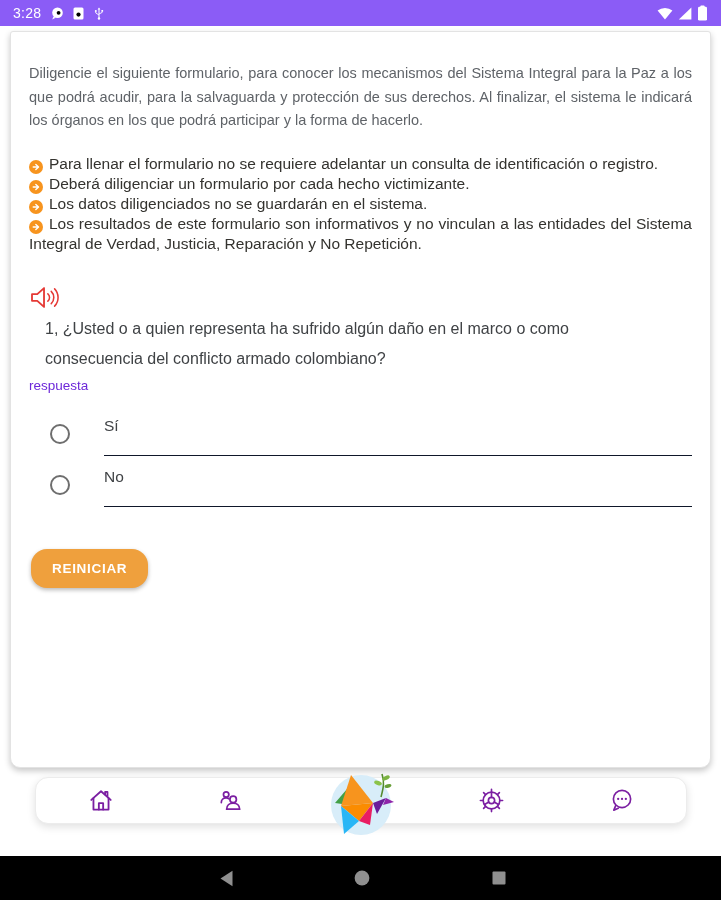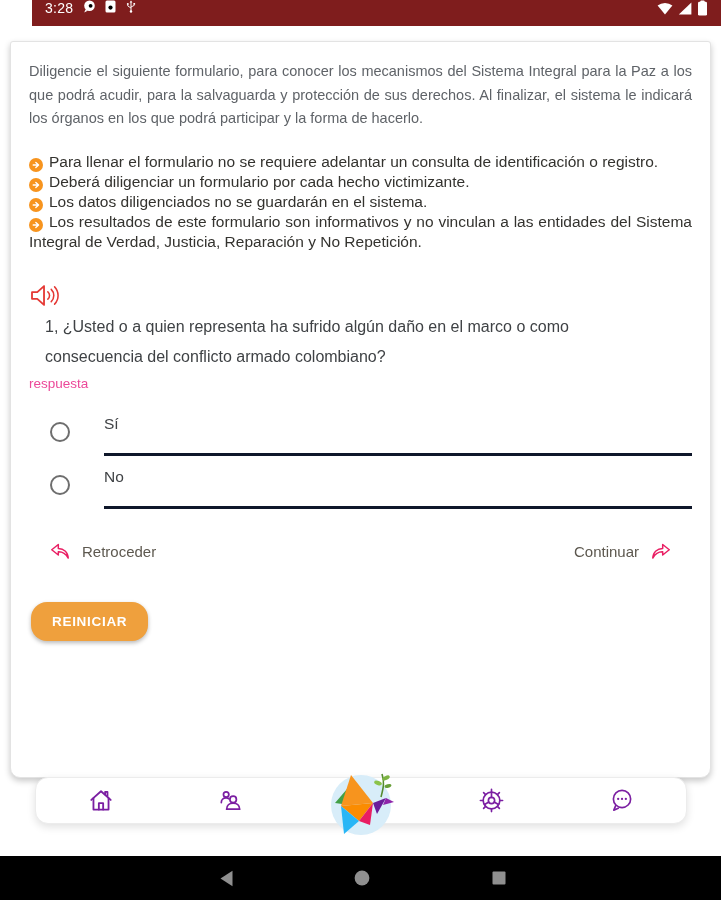--- a/index.html
+++ b/index.html
@@ -5,34 +5,34 @@
   * { box-sizing: border-box; }
   html,body { margin:0; padding:0; }
   body {
     width:721px; height:900px; position:relative; overflow:hidden;
     background:#ffffff; font-family:"Liberation Sans", sans-serif;
   }
 
   
   .status-bar {
     position:absolute; top:0; left:0; right:0; height:26px;
-    background:#7f1d1d; display:flex; align-items:flex-start;
-    padding:0 13px; gap:10px;margin-left:32px;
+    background:#8b5cf6; display:flex; align-items:center;
+    padding:0 13px; gap:10px;
   }
   .status-time { color:#fff; font-size:14px; letter-spacing:.3px; }
   .status-left { display:flex; gap:9px; align-items:center; }
   .status-right { margin-left:auto; display:flex; gap:5px; align-items:center; }
 
   
   .card {
-    position:absolute; top:41px; left:10px; width:701px; height:737px;
+    position:absolute; top:31px; left:10px; width:701px; height:737px;
     background:#fff; border:1px solid #e3e3e3;
     border-radius:3px 3px 10px 10px;
     box-shadow:0 3px 6px rgba(0,0,0,.22);
-    padding:18px 18px; overflow:hidden;
+    padding:30px 18px; overflow:hidden;
   }
   .intro {
     margin:0; font-size:14.5px; line-height:23.5px; color:#5f6368;
     text-align:justify;
   }
   .notice-title {
     margin:20px 0 0; font-size:18px; font-weight:700; color:#f7941e;
   }
   .bullets { margin-top:21px; }
   .bullet {
@@ -44,31 +44,31 @@
     vertical-align:-2px; margin-right:6px; flex:none;
   }
   .speaker-btn {
     margin-top:31px; display:block; background:none; border:none; padding:0;
     cursor:pointer; line-height:0;
   }
   .question {
     margin:4px 0 0; padding-left:16px; font-size:16px; line-height:30px;
     color:#3f4245; max-width:600px;
   }
-  .answer-label { margin-top:4px; font-size:13.5px; color:#ec4899; }
+  .answer-label { margin-top:4px; font-size:13.5px; color:#6d28d9; }
 
   .options { margin-top:12px; }
   .option-row { display:flex; align-items:flex-start; cursor:pointer; }
   .radio {
     width:20px; height:20px; border:2px solid #6e6e6e; border-radius:50%;
     margin:19px 0 0 21px; flex:none; background:#fff; cursor:pointer;
   }
   .option-label-wrap {
     flex:1; margin-left:34px; padding:12px 0 20px;
-    border-bottom:3px solid #0f172a;
+    border-bottom:1px solid #0f172a;
   }
   .option-label { font-size:15.5px; color:#3f4245; }
 
   .form-nav {
     display:flex; align-items:center; justify-content:space-between;
     margin-top:34px; padding:0 21px;
   }
   .nav-link {
     display:inline-flex; align-items:center; gap:11px; background:none;
     border:none; padding:0; font-size:15px; color:#5d584f; cursor:pointer;
@@ -226,38 +226,20 @@
       </div>
 
       <div class="option-row">
         <span class="radio"></span>
         <span class="option-label-wrap">
           <span class="option-label">No</span>
         </span>
       </div>
     </div>
 
-  <div class="form-nav">
-    <button class="nav-link">
-      <span style="line-height:0;">
-        <svg width="21" height="17" viewBox="0 0 24 19" fill="none" stroke="#e91e63" stroke-width="1.7" stroke-linejoin="round">
-          <path d="M9.5 1.5 L2 7.5 L9.5 13.5 V9.8 C14.5 9.6 18 12 20.8 17 C20.4 9.8 15.5 6.2 9.5 6 Z"></path>
-        </svg>
-      </span>
-      <span>Retroceder</span>
-    </button>
-    <button class="nav-link">
-      <span>Continuar</span>
-      <span style="line-height:0; transform:scaleX(-1); display:inline-block;">
-        <svg width="21" height="17" viewBox="0 0 24 19" fill="none" stroke="#e91e63" stroke-width="1.7" stroke-linejoin="round">
-          <path d="M9.5 1.5 L2 7.5 L9.5 13.5 V9.8 C14.5 9.6 18 12 20.8 17 C20.4 9.8 15.5 6.2 9.5 6 Z"></path>
-        </svg>
-      </span>
-    </button>
-  </div>
 
   <button class="restart-btn">REINICIAR</button>
 
 </div>
 
 <div class="pill-nav">
   <button class="pill-cell">
     <span style="line-height:0;">
       <svg width="28" height="28" viewBox="0 0 26 26" fill="none" stroke="#7b1fa2" stroke-width="1.7" stroke-linejoin="round" stroke-linecap="round">
         <path d="M4 12 L13 4 L22 12"></path>

